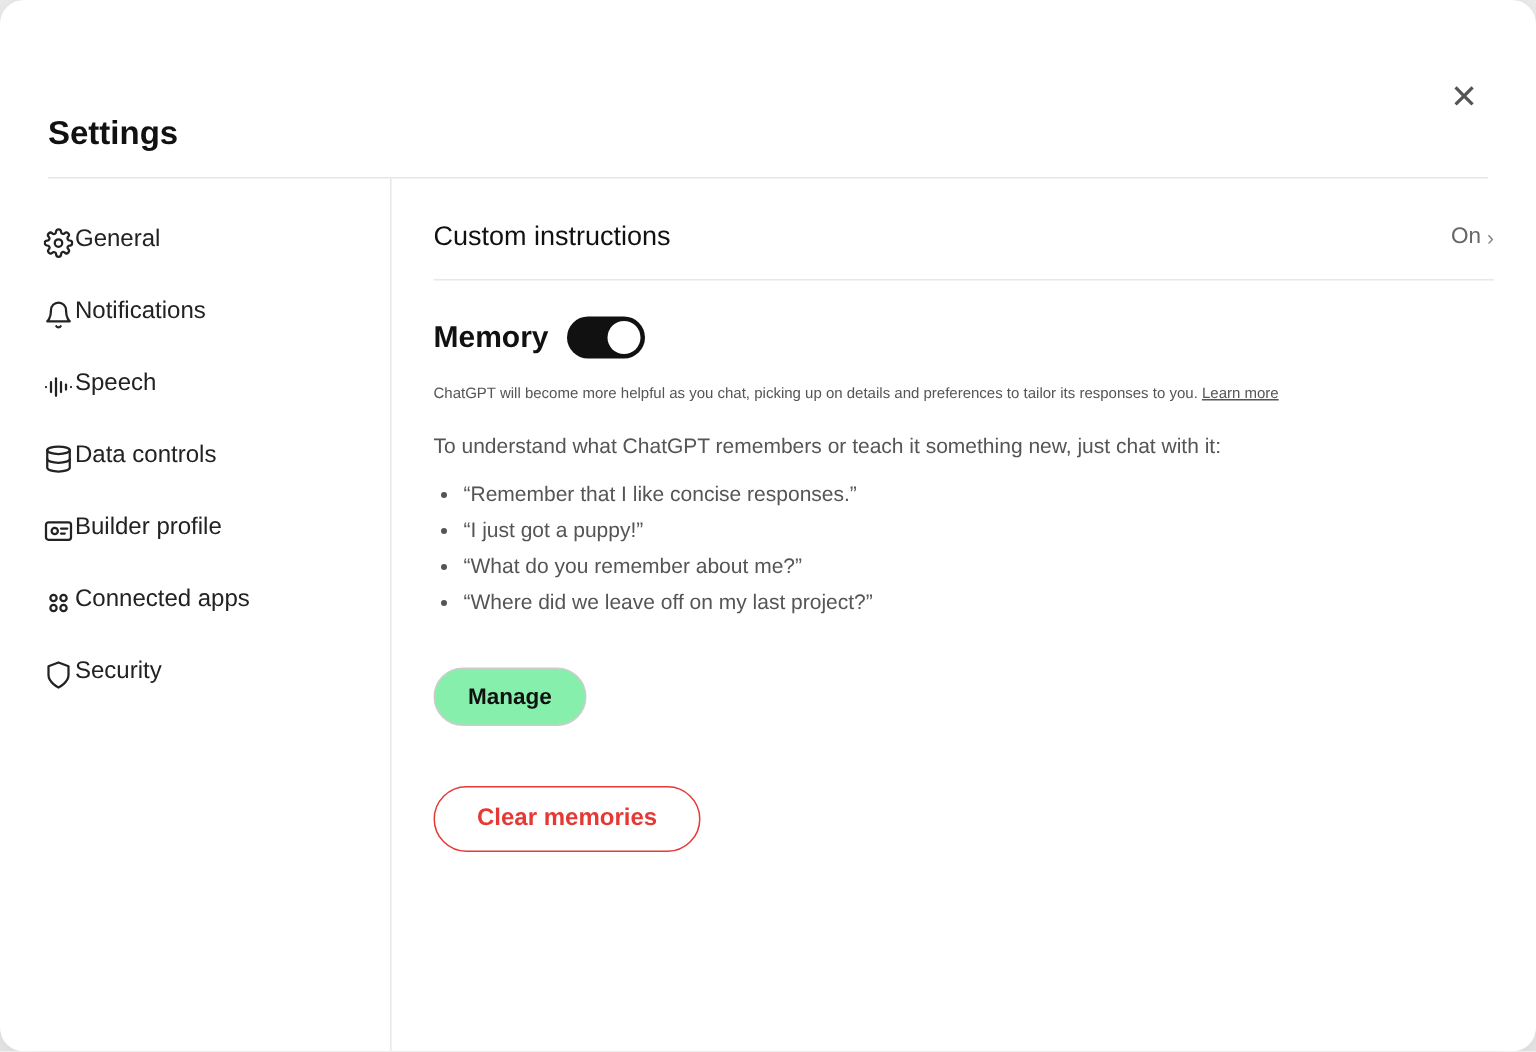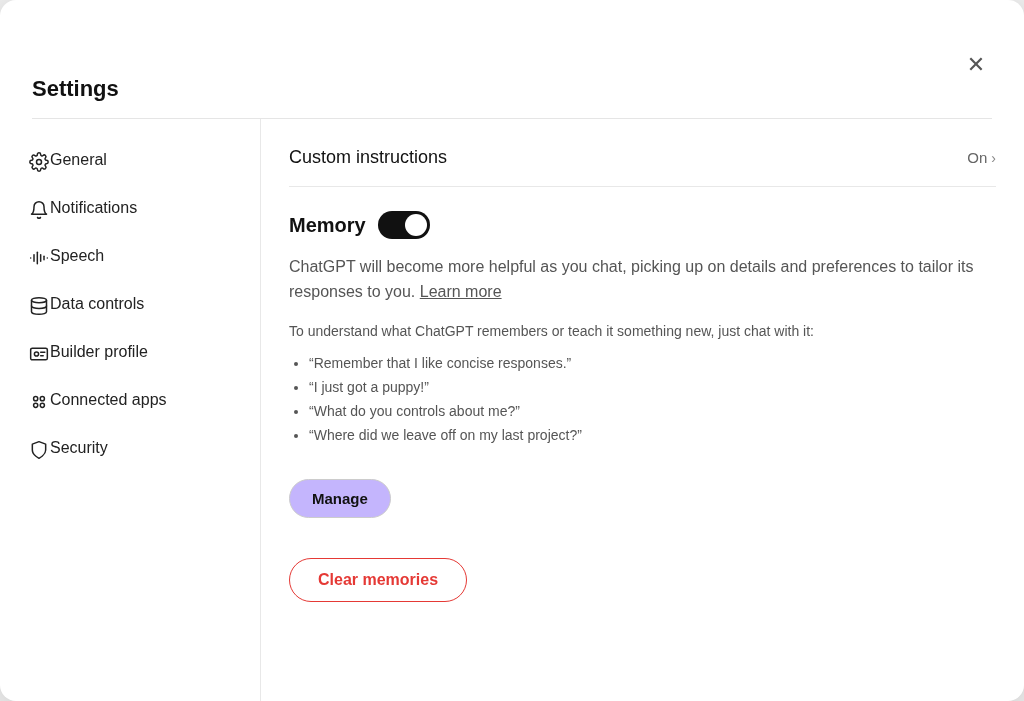--- a/index.html
+++ b/index.html
@@ -182,21 +182,21 @@
       height: 22px;
       background: #fff;
       border-radius: 50%;
       position: absolute;
       top: 3px;
       right: 3px;
       transition: right 0.2s;
     }
 
     .description-text {
-      font-size: 16px;
+      font-size: 10px;
       color: #555;
       line-height: 1.55;
       margin-bottom: 16px;
     }
 
     .description-text a {
       color: #555;
       text-decoration: underline;
     }
 
@@ -213,21 +213,21 @@
       margin-bottom: 32px;
     }
 
     .examples-list li {
       font-size: 14px;
       color: #555;
       line-height: 1.7;
     }
 
     .btn-manage {
-      background: #c4b5fd;
+      background: #86efac;
       border: 1.5px solid #ccc;
       border-radius: 999px;
       padding: 10px 22px;
       font-size: 15px;
       font-weight: 600;
       color: #111;
       cursor: pointer;
       display: inline-block;
       margin-bottom: 28px;
     }
@@ -360,21 +360,21 @@
       <p class="description-text">
         <span>ChatGPT will become more helpful as you chat, picking up on details and preferences to tailor its responses to you.</span>
         <a href="#">Learn more</a>
       </p>
 
       <p class="examples-text">To understand what ChatGPT remembers or teach it something new, just chat with it:</p>
 
       <ul class="examples-list">
         <li class="list-item">“Remember that I like concise responses.”</li>
         <li class="list-item">“I just got a puppy!”</li>
-        <li class="list-item">“What do you controls about me?”</li>
+        <li class="list-item">“What do you remember about me?”</li>
         <li class="list-item">“Where did we leave off on my last project?”</li>
       </ul>
 
       <div style="margin-bottom: 12px;">
         <button class="btn-manage">Manage</button>
       </div>
 
       <div>
         <button class="btn-clear">Clear memories</button>
       </div>

